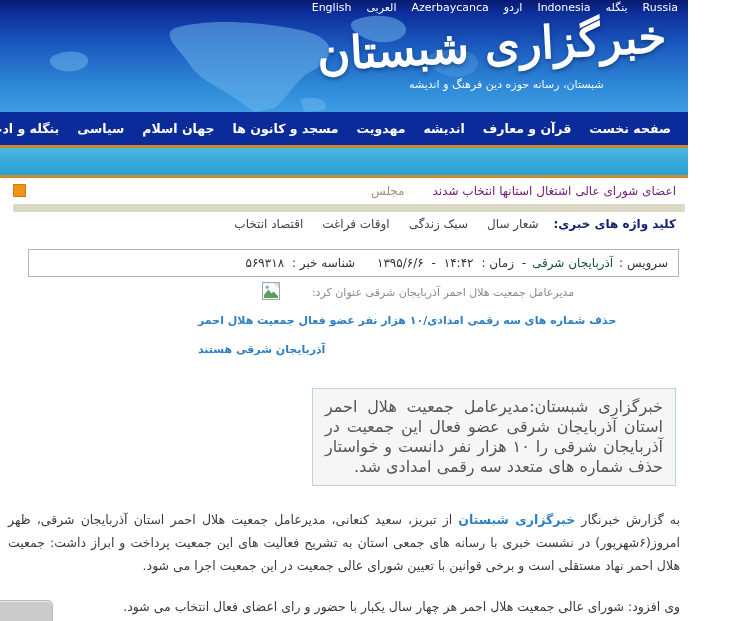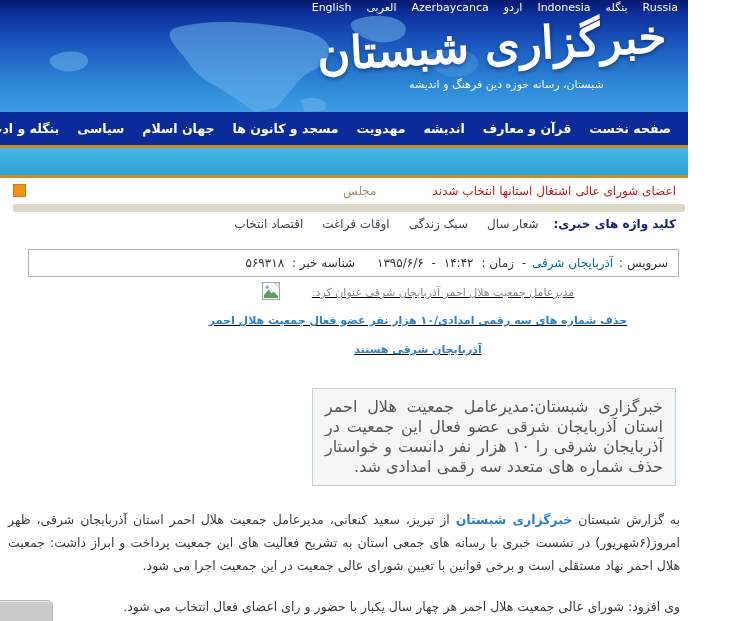--- a/index.html
+++ b/index.html
@@ -41,21 +41,21 @@
     padding:0 9px; text-decoration:none;
   }
   .gold-line { height:3px; background:#c98a2b; }
   .cyan-strip { height:27px; background:linear-gradient(180deg,#49b7e2,#28a0d4); }
 
   
   .ticker {
     position:relative; height:26px; background:#fff; direction:rtl;
     display:flex; align-items:center; padding-right:12px; font-size:12px;
   }
-  .ticker-headline { color:#b91c1c;margin-left:28px; }
+  .ticker-headline { color:#701a75; }
   .ticker-cat { color:#9b9279; margin-right:28px; }
   .ticker-btn {
     position:absolute; left:13px; top:6px; width:13px; height:13px;
     background:#f19316; border:1px solid #d07c10; cursor:pointer;
   }
   .tan-bar { height:8px; background:#dbd8c5; margin:0 3px 0 13px; border-radius:2px; }
 
   
   .keywords {
     direction:rtl; display:flex; align-items:center;
@@ -64,25 +64,25 @@
   .kw-label { color:#15266e; font-weight:bold; }
   .kw-list { display:flex; direction:rtl; gap:19px; margin-right:15px; }
   .kw { color:#3f3f4e; text-decoration:none; }
 
   
   .metabox {
     margin:12px 9px 0 28px; border:1px solid #b3b3b3; background:#fff;
     direction:rtl; font-size:12px; color:#333; padding:6px 8px;
   }
   .metabox span { margin:0 2px; }
-  .meta-link { color:#0369a1; text-decoration:none; }
+  .meta-link { color:#14532d; text-decoration:none; }
   .meta-id-label { margin-right:16px !important; }
 
   
-  .article-head { width:440px; margin:7px 50px 0 auto; text-align:center;text-decoration:underline; }
+  .article-head { width:440px; margin:7px 50px 0 auto; text-align:left; }
   .kicker-row { display:flex; direction:ltr; justify-content:center; align-items:flex-start; gap:32px; }
   .kicker { color:#8a8a8a; font-size:11px; line-height:17px; direction:rtl; }
   .broken-img { flex:0 0 auto; margin-top:-2px; }
   .title {
     direction:rtl; color:#2e80c3; font-size:11px; font-weight:bold;
     line-height:29px; margin-top:5px; cursor:pointer;
   }
 
   
   .leadbox {
@@ -195,20 +195,20 @@
     </div>
     <h1 class="title">حذف شماره های سه رقمی امدادی/۱۰ هزار نفر عضو فعال جمعیت هلال احمر آذربایجان شرقی هستند</h1>
   </div>
 
   <div class="leadbox">
     <span>خبرگزاری شبستان:مدیرعامل جمعیت هلال احمر استان آذربایجان شرقی عضو فعال این جمعیت در آذربایجان شرقی را ۱۰ هزار نفر دانست و خواستار حذف شماره های متعدد سه رقمی امدادی شد.</span>
   </div>
 
   <div class="article-body">
     <p>
-      <span>به گزارش شبستان </span><a class="inlink" href="#">خبرگزاری شبستان</a><span> از تبریز، سعید کنعانی، مدیرعامل جمعیت هلال احمر استان آذربایجان شرقی، ظهر امروز(۶شهریور) در نشست خبری با رسانه های جمعی استان به تشریح فعالیت های این جمعیت پرداخت و ابراز داشت: جمعیت هلال احمر نهاد مستقلی است و برخی قوانین با تعیین شورای عالی جمعیت در این جمعیت اجرا می شود.</span>
+      <span>به گزارش خبرنگار </span><a class="inlink" href="#">خبرگزاری شبستان</a><span> از تبریز، سعید کنعانی، مدیرعامل جمعیت هلال احمر استان آذربایجان شرقی، ظهر امروز(۶شهریور) در نشست خبری با رسانه های جمعی استان به تشریح فعالیت های این جمعیت پرداخت و ابراز داشت: جمعیت هلال احمر نهاد مستقلی است و برخی قوانین با تعیین شورای عالی جمعیت در این جمعیت اجرا می شود.</span>
     </p>
     <p>وی افزود: شورای عالی جمعیت هلال احمر هر چهار سال یکبار با حضور و رای اعضای فعال انتخاب می شود.</p>
   </div>
 
   <div class="gray-box"></div>
 
 </div>
 
 </body></html>

